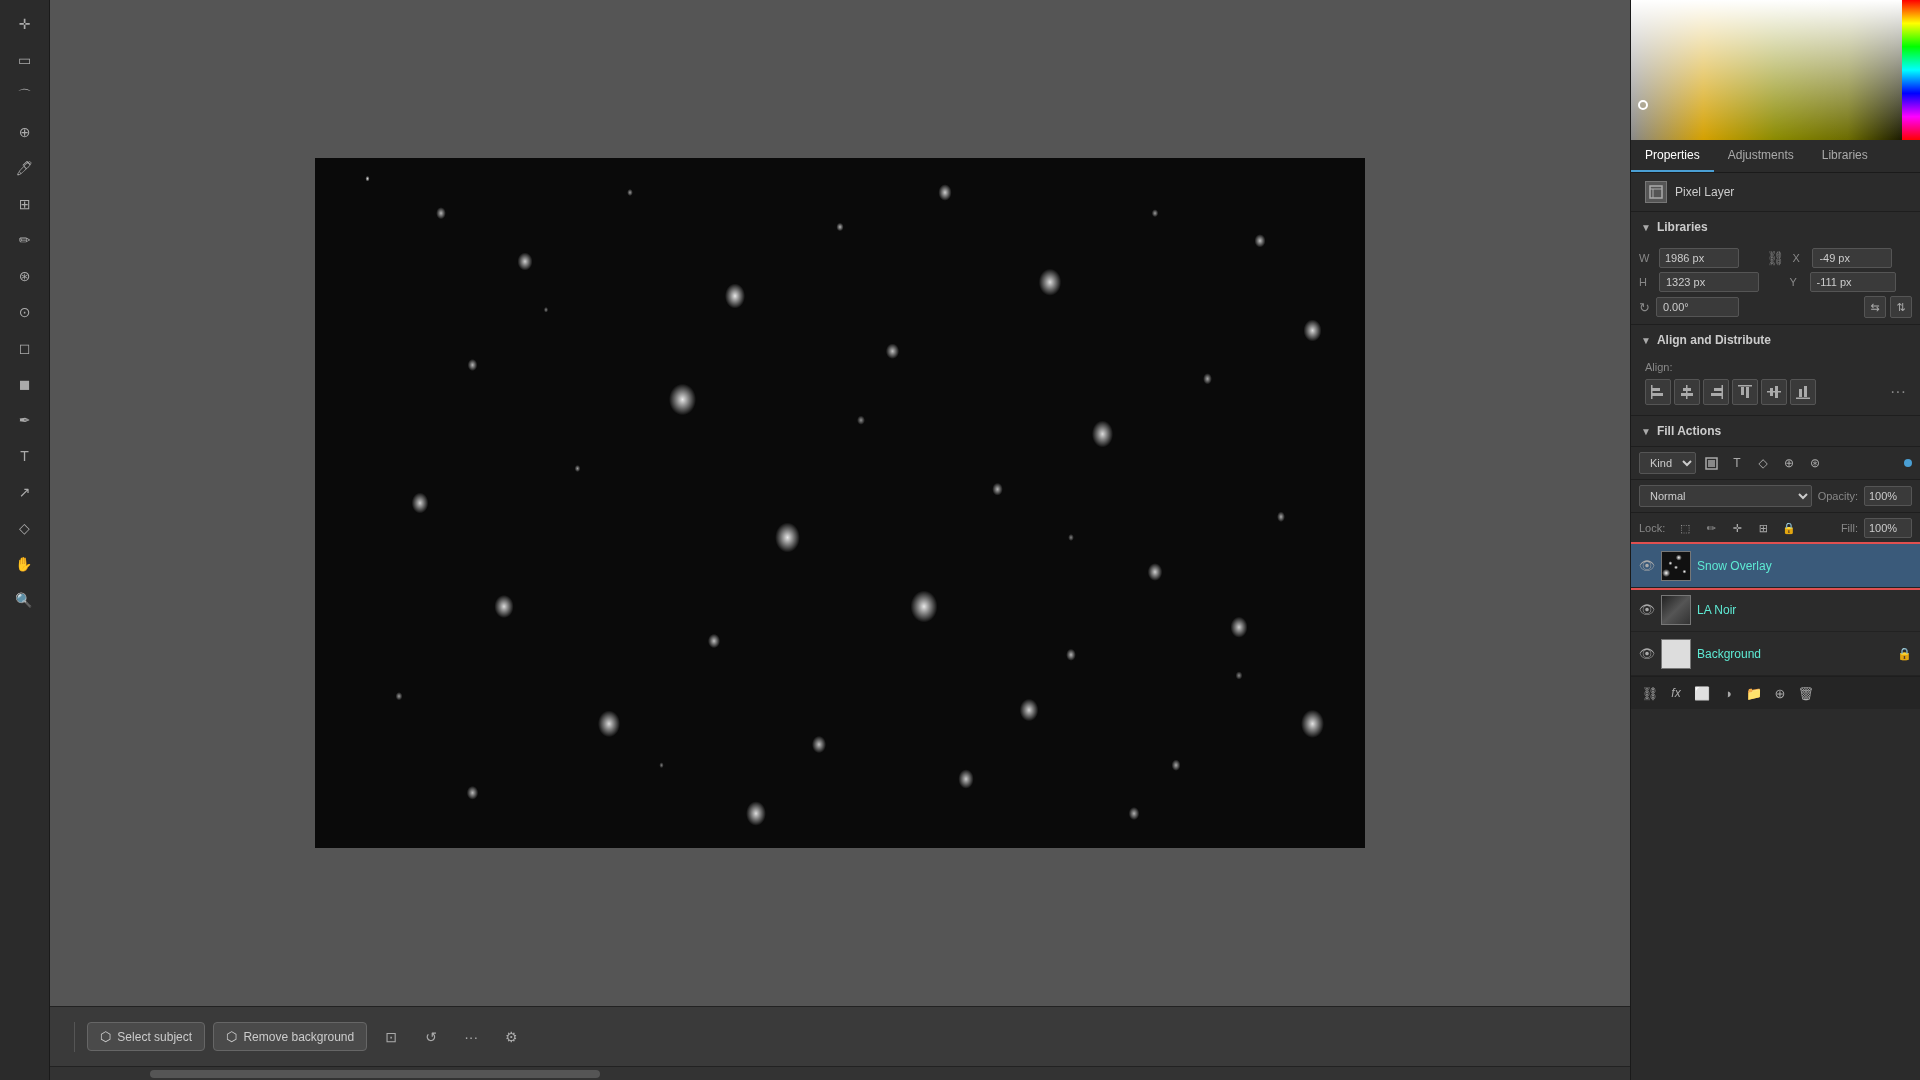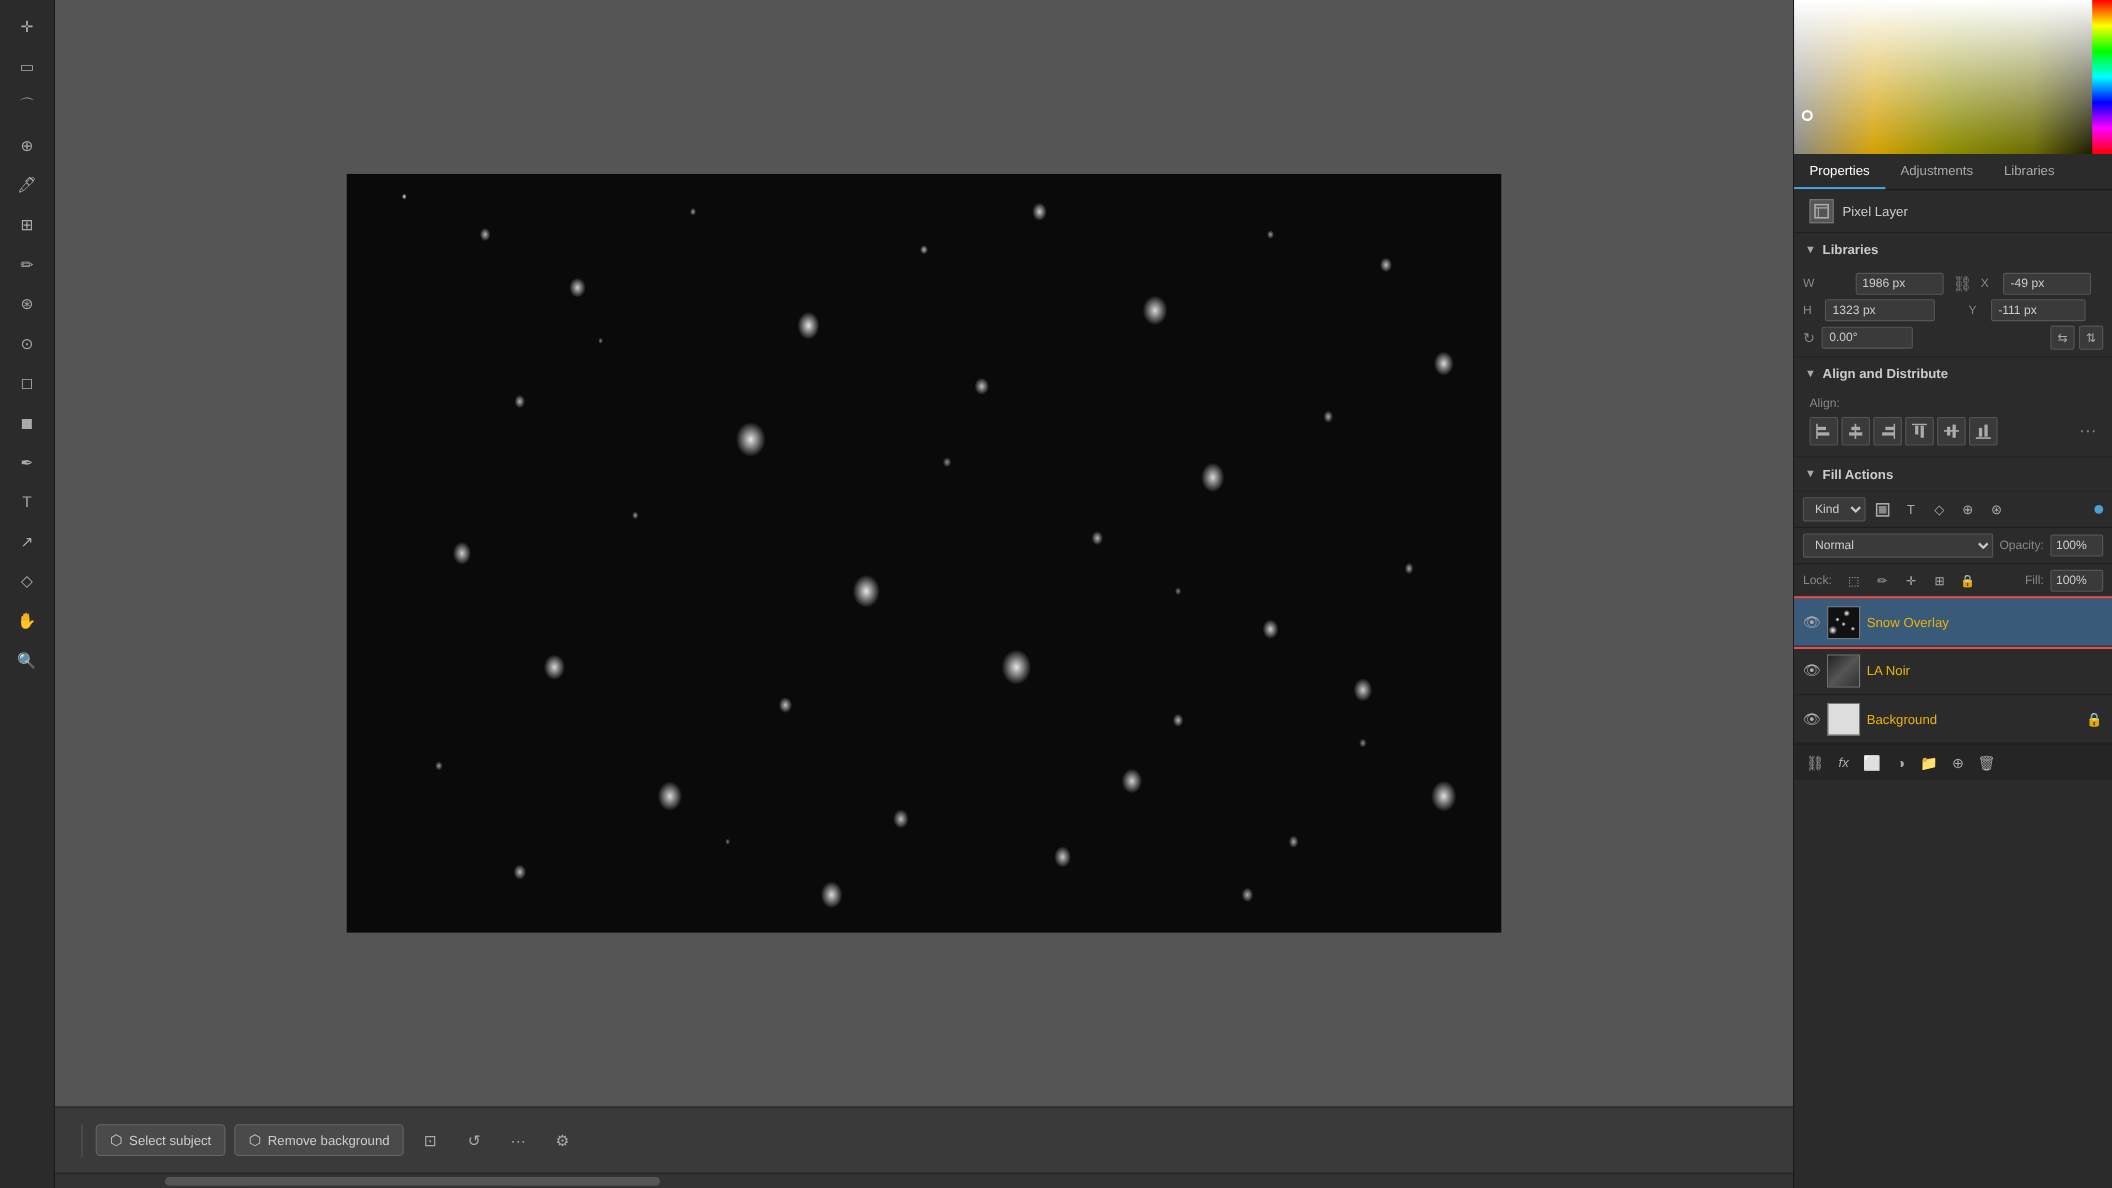--- a/index.html
+++ b/index.html
@@ -561,21 +561,21 @@
     }
 
     .layer-thumb-white {
       width: 100%;
       height: 100%;
       background: #ddd;
     }
 
     .layer-name {
       font-size: 12px;
-      color: #eab308;
+      color: #5eead4;
       flex: 1;
     }
 
     .layer-lock-icon {
       color: #777;
       font-size: 12px;
     }
 
     
     .layers-bottom {
@@ -693,21 +693,21 @@
 
     <div class="prop-section">
       <div class="prop-section-header">
         <span class="section-chevron">▼</span>
         <span class="section-title">Libraries</span>
       </div>
       <div style="padding: 6px 0;">
         <div style="display:flex; align-items:center; padding: 0 8px 4px;">
           <div style="display:flex; align-items:center; gap:4px; flex:1;">
             <span class="transform-label">W</span>
-            <input class="transform-value" value="1986 px" readonly="" style="background: rgb(58, 58, 58); border: 1px solid rgb(85, 85, 85); color: rgb(204, 204, 204); font-size: 11px; padding: 3px 5px; border-radius: 2px; width: 80px; margin-left: 28px;">
+            <input class="transform-value" value="1986 px" readonly="" style="background: rgb(58, 58, 58); border: 1px solid rgb(85, 85, 85); color: rgb(204, 204, 204); font-size: 11px; padding: 3px 5px; border-radius: 2px; width: 80px;">
           </div>
           <div class="transform-link">
             <span class="link-icon">⛓</span>
           </div>
           <div style="display:flex; align-items:center; gap:4px; flex:1;">
             <span class="transform-label">X</span>
             <input class="transform-value" value="-49 px" readonly="" style="background: rgb(58, 58, 58); border: 1px solid rgb(85, 85, 85); color: rgb(204, 204, 204); font-size: 11px; padding: 3px 6px; border-radius: 2px; width: 80px;">
           </div>
         </div>
         <div style="display:flex; align-items:center; padding: 0 8px 4px;">

